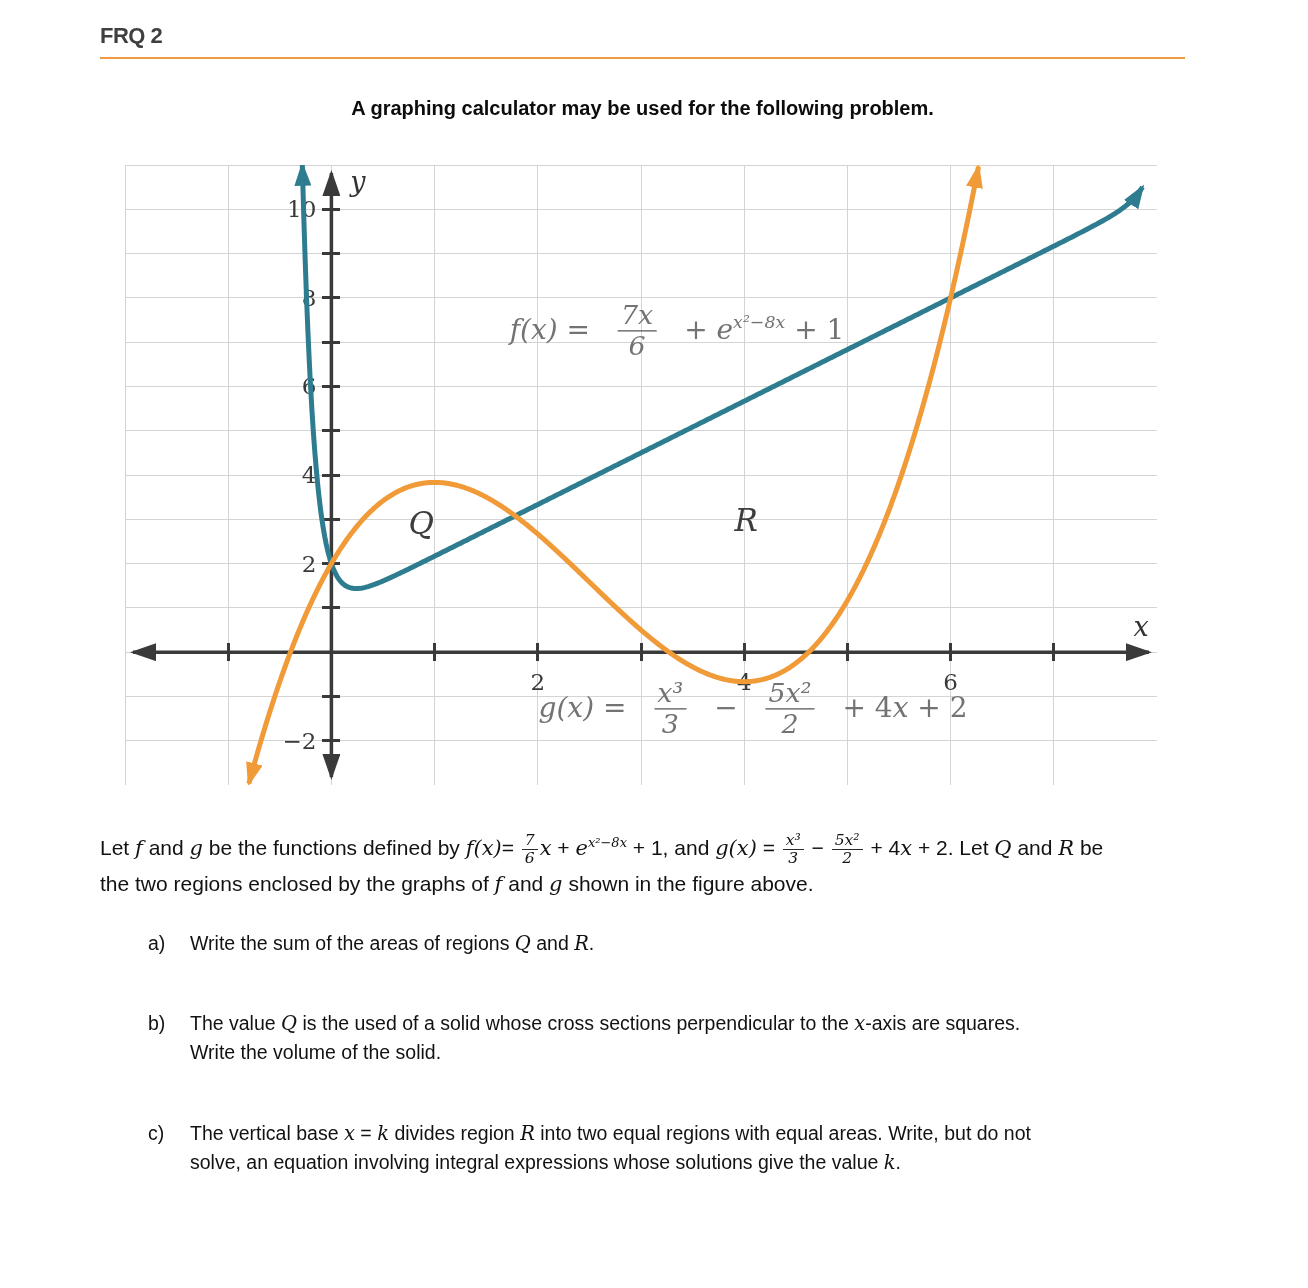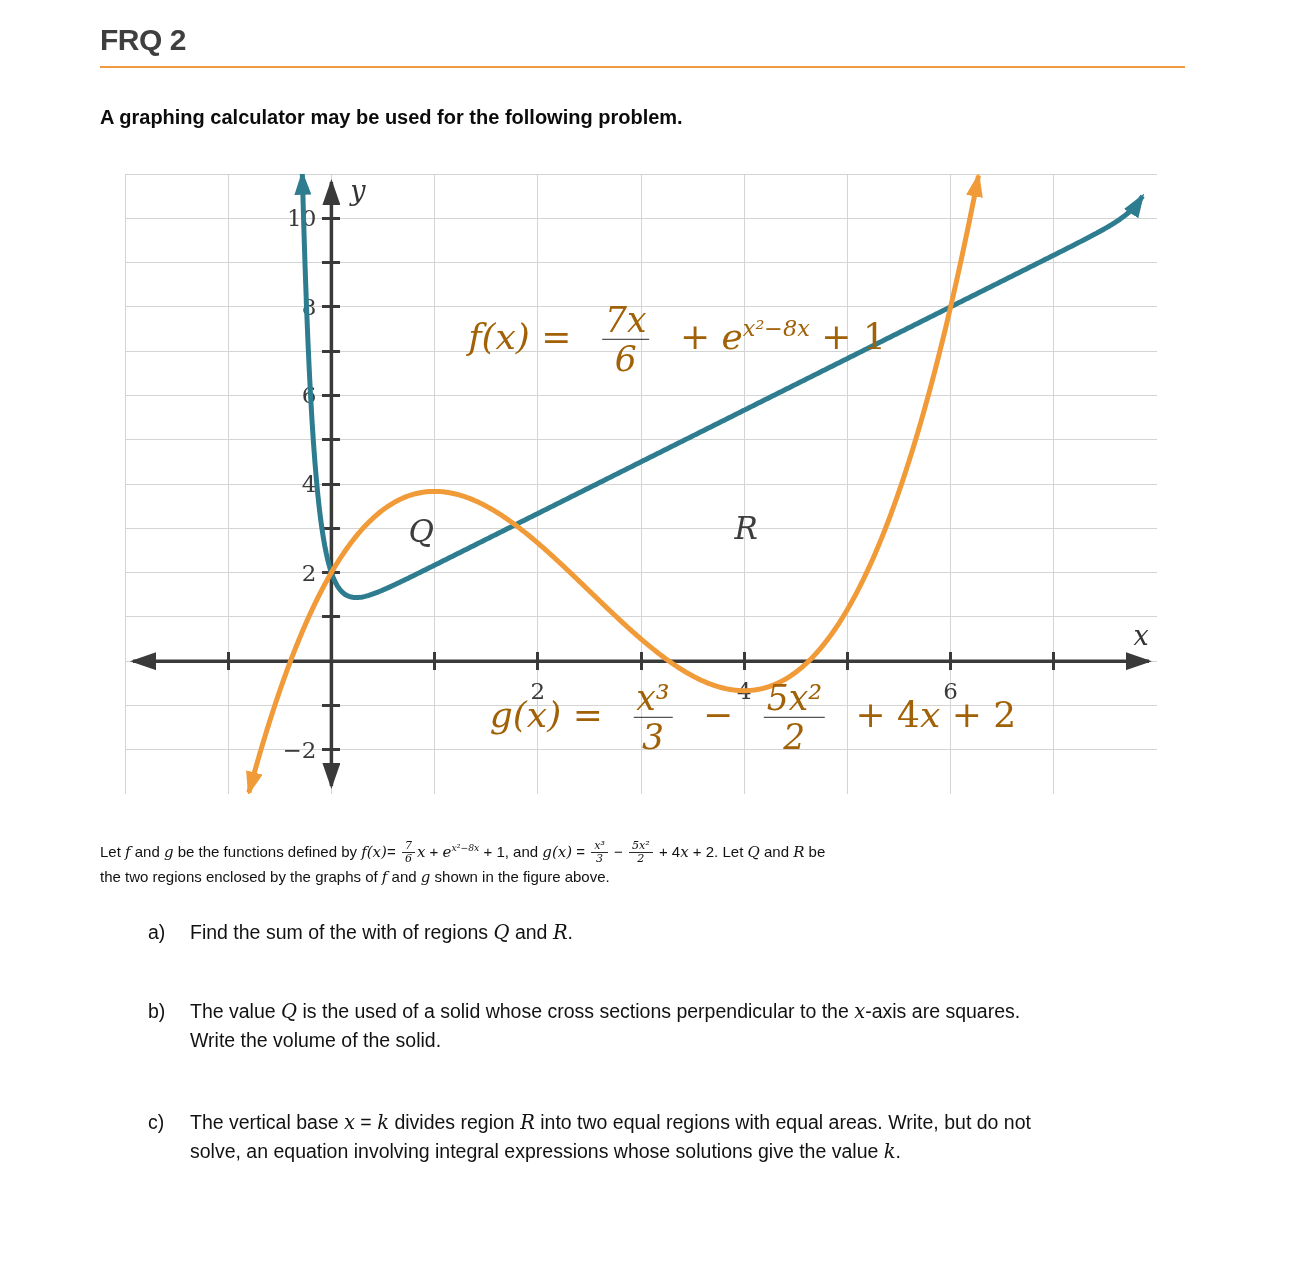--- a/index.html
+++ b/index.html
@@ -1,46 +1,46 @@
 <!DOCTYPE html>
 <html><head>
 <meta charset="utf-8">
 <style>
   html,body{margin:0;padding:0;background:#fff;}
   body{width:1308px;height:1288px;overflow:hidden;
        font-family:"Liberation Sans",sans-serif;color:#161616;}
   .page{box-sizing:border-box;width:1308px;height:1288px;padding:24px 100px 30px 100px;}
-  h1.title{margin:0 0 10px 0;font-size:30px;line-height:1.05;font-weight:bold;
+  h1.title{margin:0 0 10px 0;font-size:22px;line-height:1.05;font-weight:bold;
        color:#3f3f3f;letter-spacing:-0.5px;}
   .rule{border:0;border-top:2px solid #ef9a43;width:1085px;margin:0 0 38px 0;}
-  .calc-note{margin:0;width:1085px;text-align:left;font-weight:bold;font-size:20px;color:#0c0c0c;}
+  .calc-note{margin:0;width:1085px;text-align:center;font-weight:bold;font-size:20px;color:#0c0c0c;}
 
   .figure{position:relative;width:1032px;height:620px;margin:45px 0 0 25px;}
   .figure svg{position:absolute;left:0;top:0;}
 
   .mi{font-family:"DejaVu Serif",serif;font-style:italic;}
   sup.mi{font-size:0.62em;}
   .frac{display:inline-block;vertical-align:middle;text-align:center;
         font-size:0.74em;margin:0 2px;font-family:"DejaVu Serif",serif;font-style:italic;}
   .fnum{display:block;line-height:1.12;padding:0 3px;}
   .fden{display:block;line-height:1.12;padding:0 3px;border-top:1.6px solid #2a2a2a;}
 
   .fig-label{position:absolute;transform:translate(-50%,-50%);white-space:nowrap;
-        font-family:"DejaVu Serif",serif;font-size:36px;color:#a16207;}
+        font-family:"DejaVu Serif",serif;font-size:28px;color:#737373;}
   .fig-label .frac{font-size:0.96em;margin:0 19px;}
   .f-label{left:552px;top:166px;}
   .g-label{left:628px;top:544px;}
   .region-label{position:absolute;transform:translate(-50%,-50%);
         font-family:"DejaVu Serif",serif;font-style:italic;font-size:31px;color:#3d3d3d;}
   .axis-letter{position:absolute;transform:translate(-50%,-50%);
         font-family:"DejaVu Serif",serif;font-style:italic;font-size:27px;color:#333;}
   .y-letter{left:233px;top:16px;}
   .x-letter{left:1016px;top:461px;}
 
-  .intro{margin:46px 0 0 0;width:1120px;font-size:15px;line-height:1.62;color:#121212;}
+  .intro{margin:46px 0 0 0;width:1120px;font-size:21px;line-height:1.62;color:#121212;}
   .part{display:flex;width:1120px;font-size:19.5px;line-height:1.5;color:#121212;}
   .part-a{margin-top:28px;}
   .part-b{margin-top:50px;}
   .part-c{margin-top:52px;}
   .part{margin-left:48px;}
   .part-label{flex:none;width:42px;}
   .part-text{flex:1;}
 </style>
 </head>
 <body>
@@ -139,21 +139,21 @@
     <div class="region-label" style="left: 621.264px; top: 354.729px;">R</div>
 
     <div class="axis-letter y-letter">y</div>
     <div class="axis-letter x-letter">x</div>
   </div>
 
   <p class="intro"><span>Let </span><span class="mi">f</span><span> and </span><span class="mi">g</span><span> be the functions defined by </span><span class="mi">f(x)</span><span>= </span><span class="frac"><span class="fnum">7</span><span class="fden">6</span></span><span class="mi">x</span><span> + </span><span class="mi">e</span><sup class="mi">x²−8x</sup><span> + 1, and </span><span class="mi">g(x)</span><span> = </span><span class="frac"><span class="fnum">x³</span><span class="fden">3</span></span><span> − </span><span class="frac"><span class="fnum">5x²</span><span class="fden">2</span></span><span> + 4</span><span class="mi">x</span><span> + 2. Let </span><span class="mi">Q</span><span> and </span><span class="mi">R</span><span> be</span><br><span>the two regions enclosed by the graphs of </span><span class="mi">f</span><span> and </span><span class="mi">g</span><span> shown in the figure above.</span></p>
 
   <div class="part part-a">
     <span class="part-label">a)</span>
-    <span class="part-text"><span>Find the sum of the with of regions </span><span class="mi">Q</span><span> and </span><span class="mi">R</span><span>.</span></span>
+    <span class="part-text"><span>Write the sum of the areas of regions </span><span class="mi">Q</span><span> and </span><span class="mi">R</span><span>.</span></span>
   </div>
 
   <div class="part part-b">
     <span class="part-label">b)</span>
     <span class="part-text"><span>The value </span><span class="mi">Q</span><span> is the used of a solid whose cross sections perpendicular to the </span><span class="mi">x</span><span>-axis are squares.</span><br><span>Write the volume of the solid.</span></span>
   </div>
 
   <div class="part part-c">
     <span class="part-label">c)</span>
     <span class="part-text"><span>The vertical base </span><span class="mi">x</span><span> = </span><span class="mi">k</span><span> divides region </span><span class="mi">R</span><span> into two equal regions with equal areas. Write, but do not</span><br><span>solve, an equation involving integral expressions whose solutions give the value </span><span class="mi">k</span><span>.</span></span>

